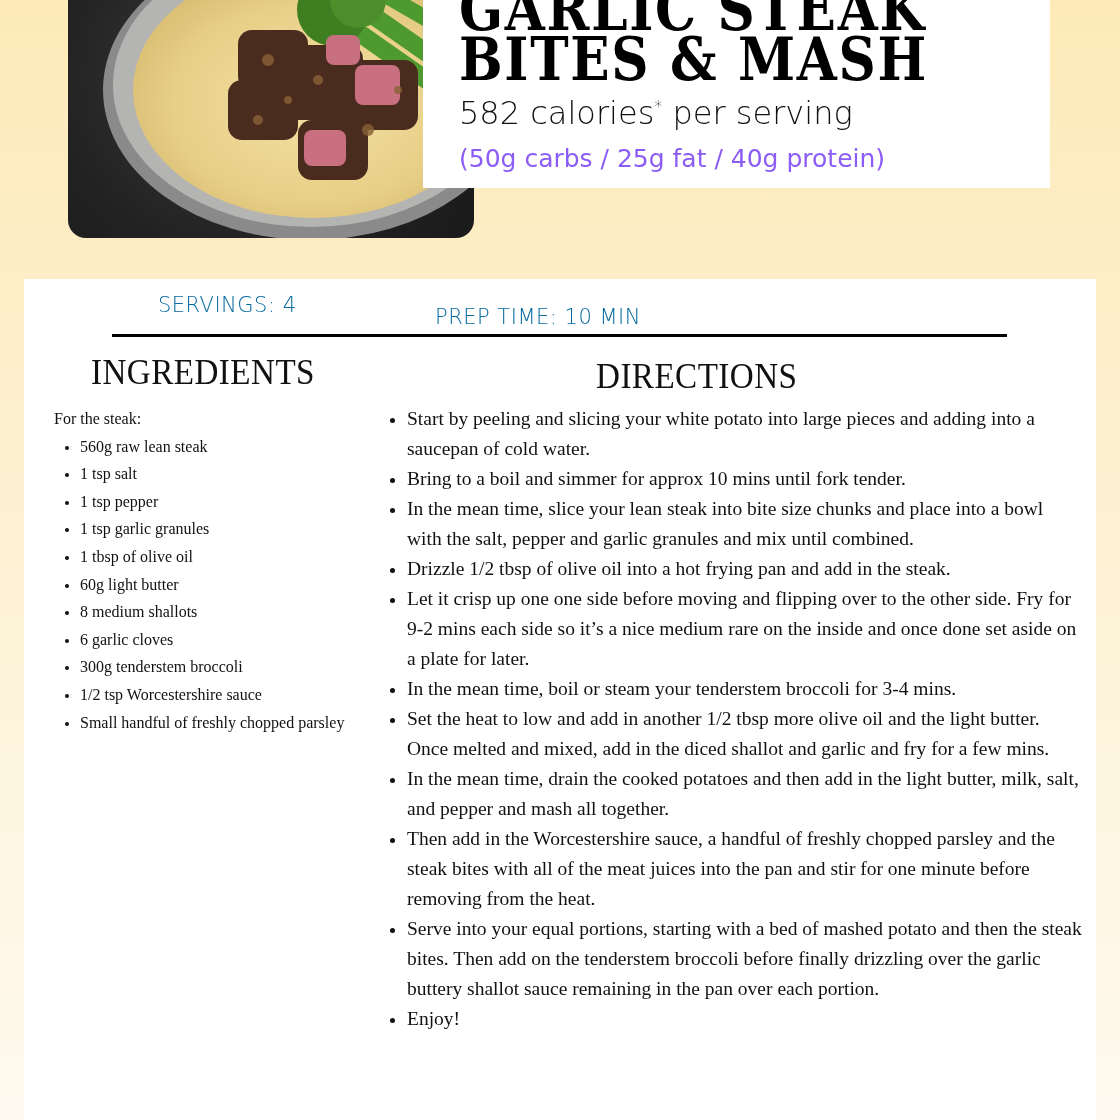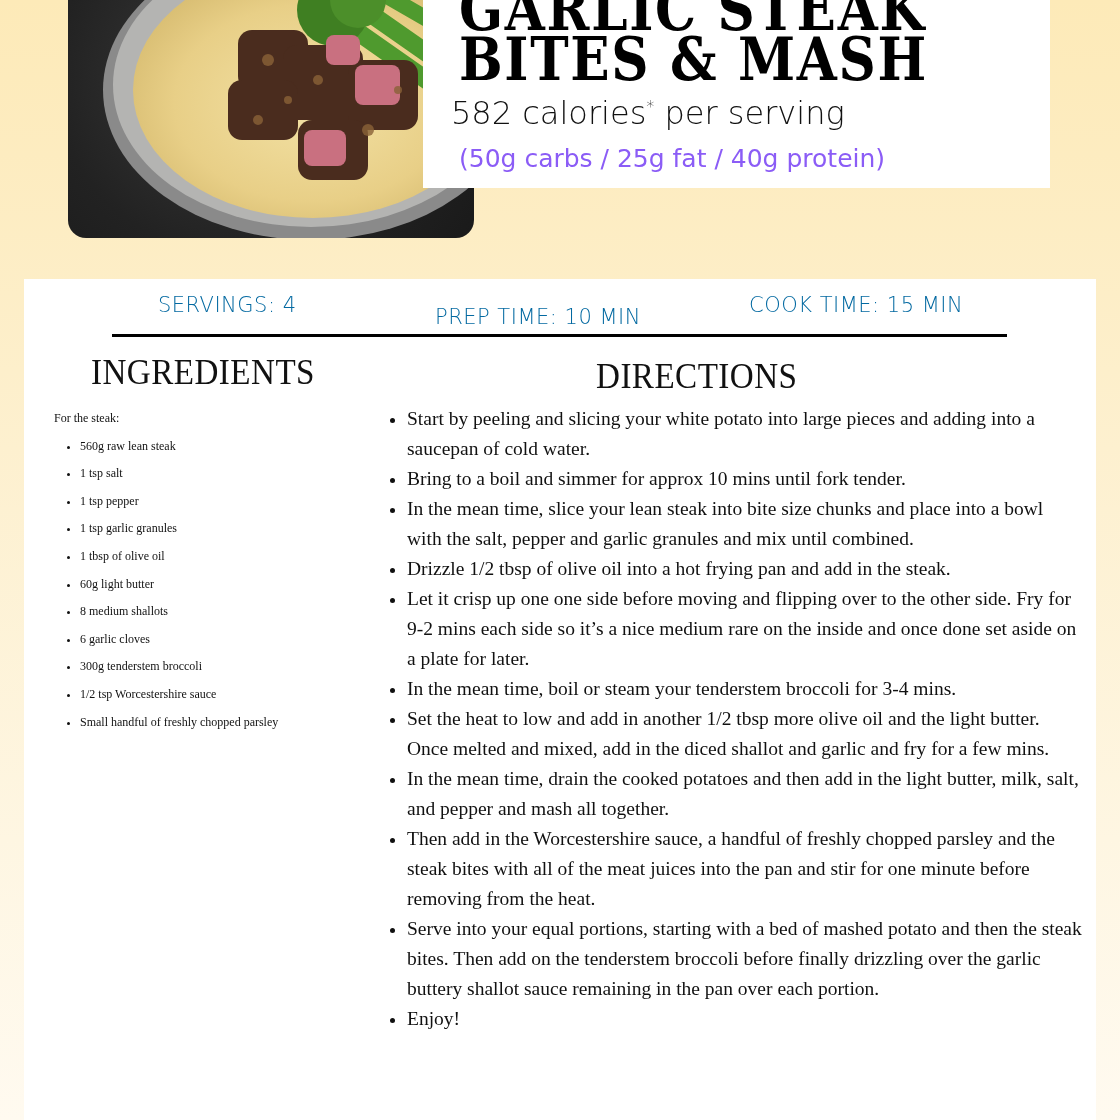--- a/index.html
+++ b/index.html
@@ -27,21 +27,21 @@
       transform: scaleX(0.86); transform-origin: left top; font-weight: bold; color: #000;
       white-space: nowrap;
     }
     .title-line2 {
       position: absolute; left: 36px; top: 34px;
       font-family: "DejaVu Serif", serif; font-size: 60px; letter-spacing: 2px;
       transform: scaleX(0.86); transform-origin: left top; font-weight: bold; color: #000;
       white-space: nowrap;
     }
     .calories {
-      position: absolute; left: 28px; top: 104px;
+      position: absolute; left: 36px; top: 104px;
       font-family: "DejaVu Sans", sans-serif; font-size: 32px; color: #111; white-space: nowrap;
       font-weight: 300;
     }
     .calories sup { font-size: 16px; }
     .macros {
       position: absolute; left: 36px; top: 154px;
       font-family: "DejaVu Sans", sans-serif; font-size: 25px; color: #8b5cf6; white-space: nowrap;
     }
     
     .card {
@@ -60,21 +60,21 @@
       position: absolute; left: 88px; top: 55px; width: 895px; height: 3px; background: #000;
     }
     .section-title {
       position: absolute; font-family: "Liberation Serif", serif; font-size: 36px;
       color: #111; letter-spacing: 0.5px; white-space: nowrap;
       transform: scaleX(0.92); transform-origin: left top;
     }
     .ing-title { left: 67px; top: 72px; }
     .dir-title { left: 572px; top: 76px; }
     
-    .ingredients { position: absolute; left: 30px; top: 126px; width: 300px; font-size: 12px; line-height: 27.6px; }
+    .ingredients { position: absolute; left: 30px; top: 126px; width: 300px; font-size: 16px; line-height: 27.6px; }
     .ingredients .group-label { margin: 0; }
     .ingredients ul { margin: 0 0 0 0; padding-left: 26px; }
     .ingredients li { margin: 0; padding-left: 0; }
     .ingredients .gap { height: 27px; }
     
     .directions { position: absolute; left: 358px; top: 125px; width: 700px; font-size: 19.5px; line-height: 30px; }
     .directions ul { margin: 0; padding-left: 25px; }
     .directions li { margin: 0; }
     .directions li::marker, .ingredients li::marker { font-size: 0.9em; }
   </style>
@@ -130,21 +130,20 @@
   <div class="title-line1">GARLIC STEAK</div>
   <div class="title-line2">BITES &amp; MASH</div>
   <div class="calories"><span>582 calories</span><sup>*</sup><span> per serving</span></div>
   <div class="macros">(50g carbs / 25g fat / 40g protein)</div>
 </div>
 
 <div class="card">
   <div class="meta-row">
     <span class="meta servings">SERVINGS: 4</span>
     <span class="meta prep">PREP TIME: 10 MIN</span>
-    <span class="meta cook">COOK TIME: 15 MIN</span>
   </div>
   <div class="divider"></div>
 
   <div class="section-title ing-title">INGREDIENTS</div>
   <div class="section-title dir-title">DIRECTIONS</div>
 
   <div class="ingredients">
     <p class="group-label">For the steak:</p>
     <ul>
       <li>560g raw lean steak</li>

